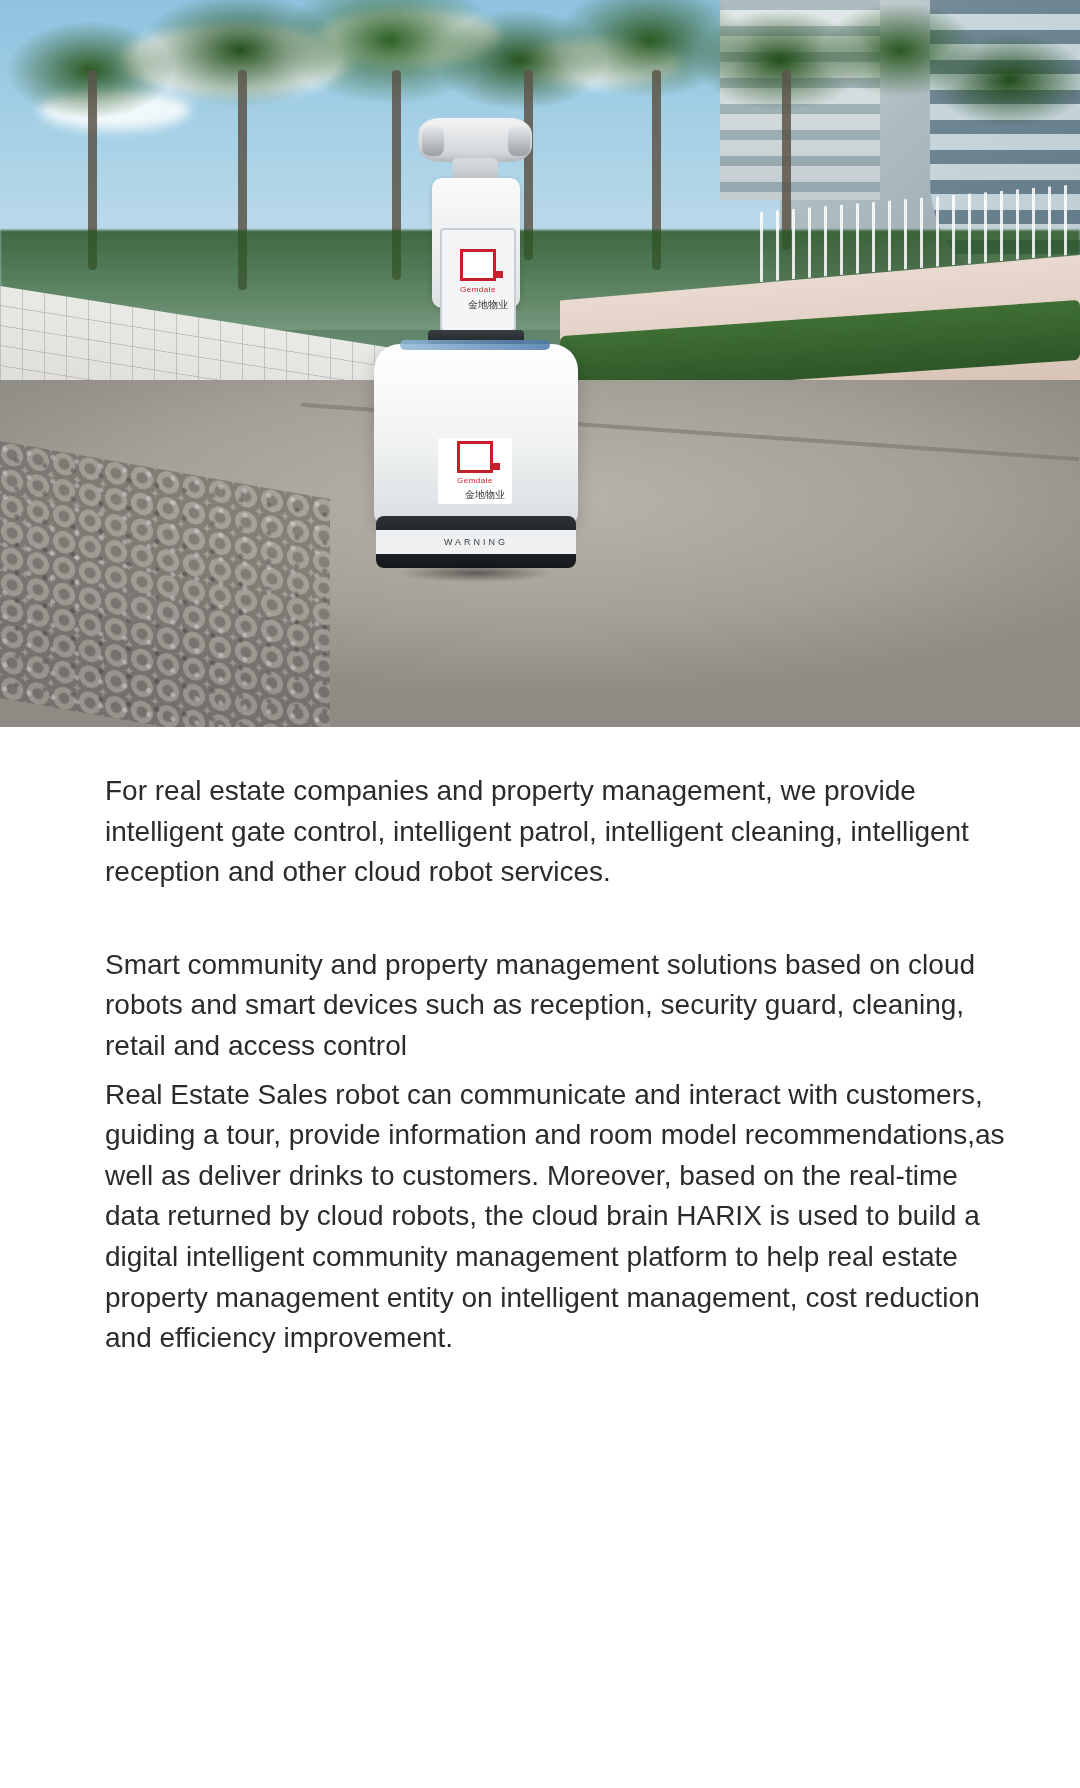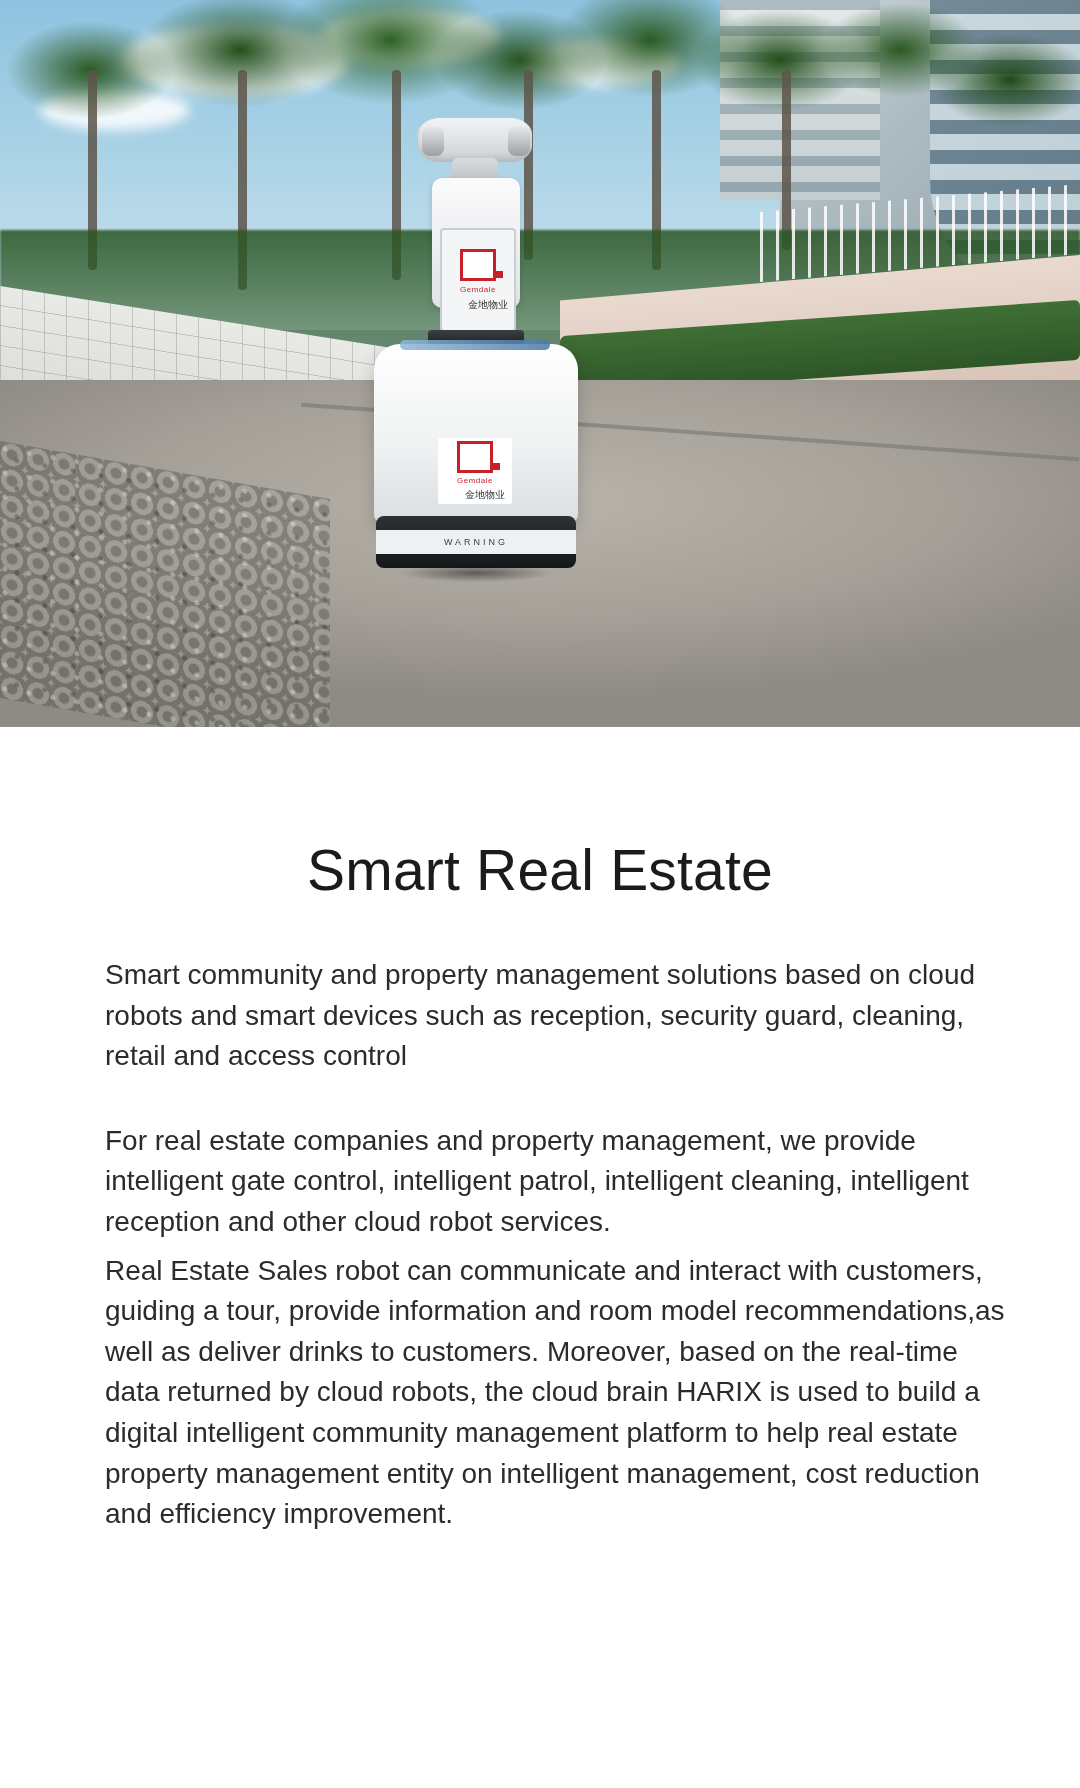--- a/index.html
+++ b/index.html
@@ -356,21 +356,20 @@
         <div class="logo-text">Gemdale</div>
         <div class="logo-text2">金地物业</div>
       </div>
       <div class="r-bumper"></div>
       <div class="r-warning">WARNING</div>
       <div class="r-shadow"></div>
     </div>
   </div>
 
   <div class="content">
-    <h1 class="title">Smart Real Estate</h1>
     <div class="body-block">
+      <p class="para second">For real estate companies and property management, we provide intelligent gate control, intelligent patrol, intelligent cleaning, intelligent reception and other cloud robot services.</p>
       <p class="para lead">Smart community and property management solutions based on cloud robots and smart devices such as reception, security guard, cleaning, retail and access control</p>
-      <p class="para second">For real estate companies and property management, we provide intelligent gate control, intelligent patrol, intelligent cleaning, intelligent reception and other cloud robot services.</p>
       <p class="para third">Real Estate Sales robot can communicate and interact with customers, guiding a tour, provide information and room model recommendations,as well as deliver drinks to customers. Moreover, based on the real-time data returned by cloud robots, the cloud brain HARIX is used to build a digital intelligent community management platform to help real estate property management entity on intelligent management, cost reduction and efficiency improvement.</p>
     </div>
   </div>
 
 </div>
 
 </body></html>

